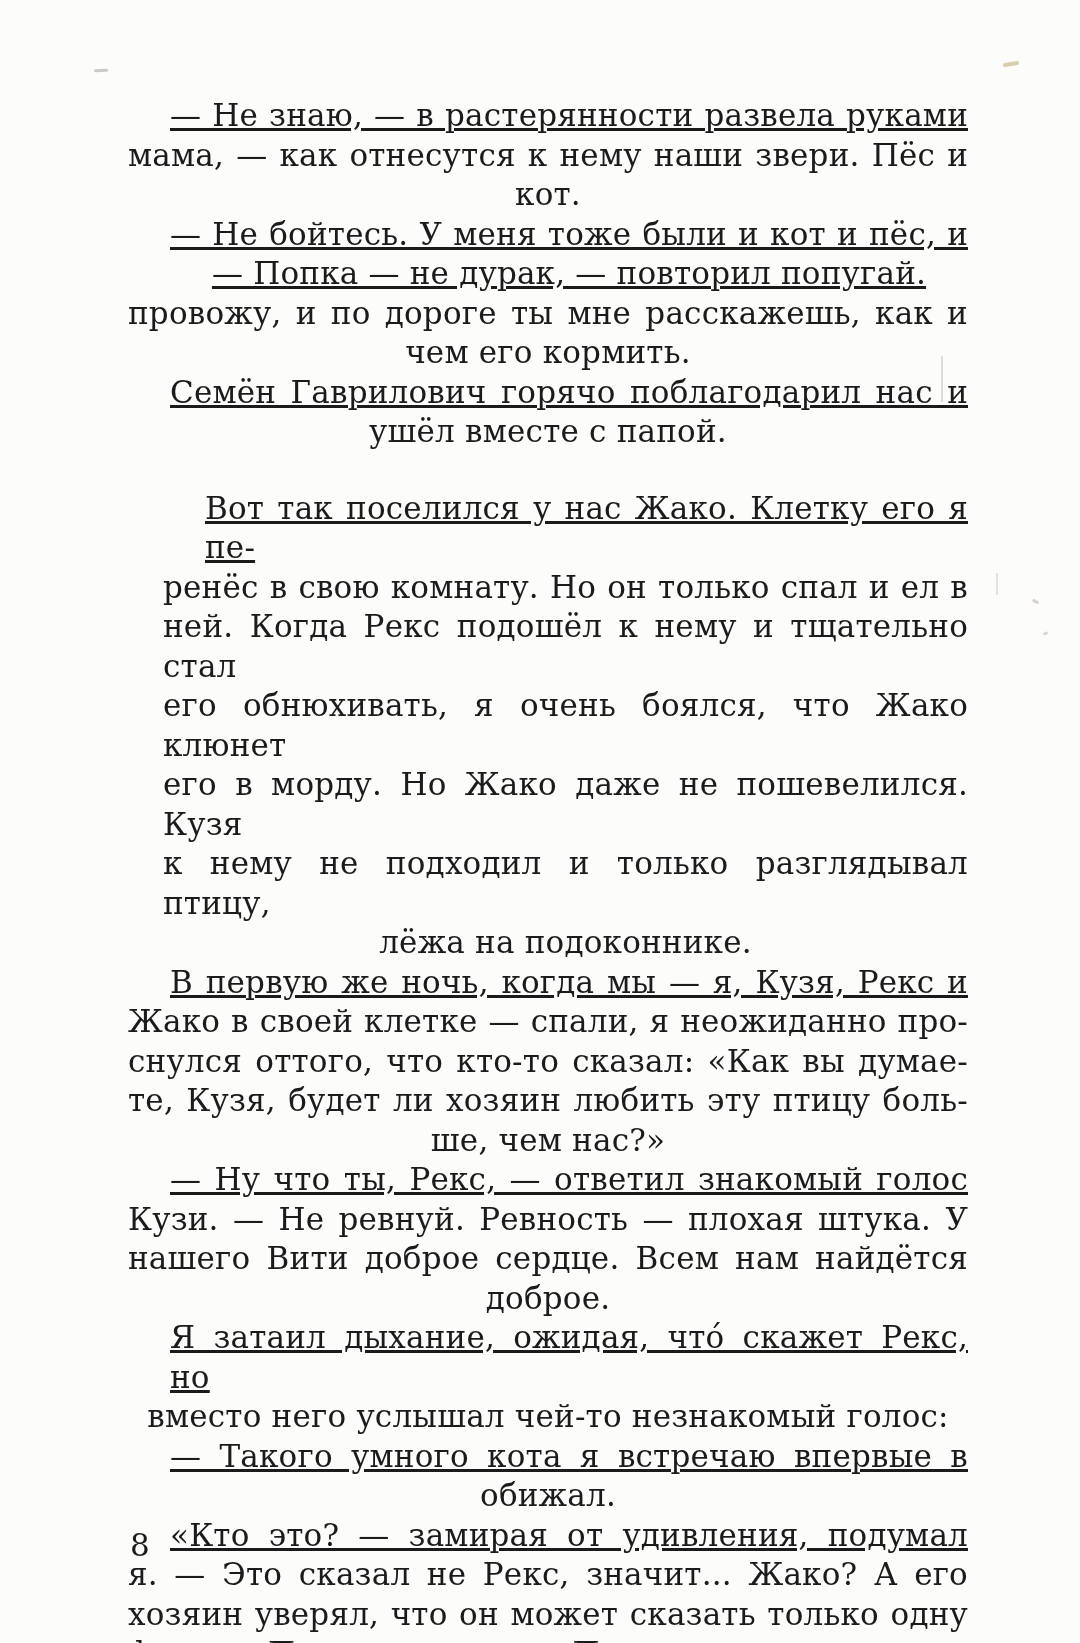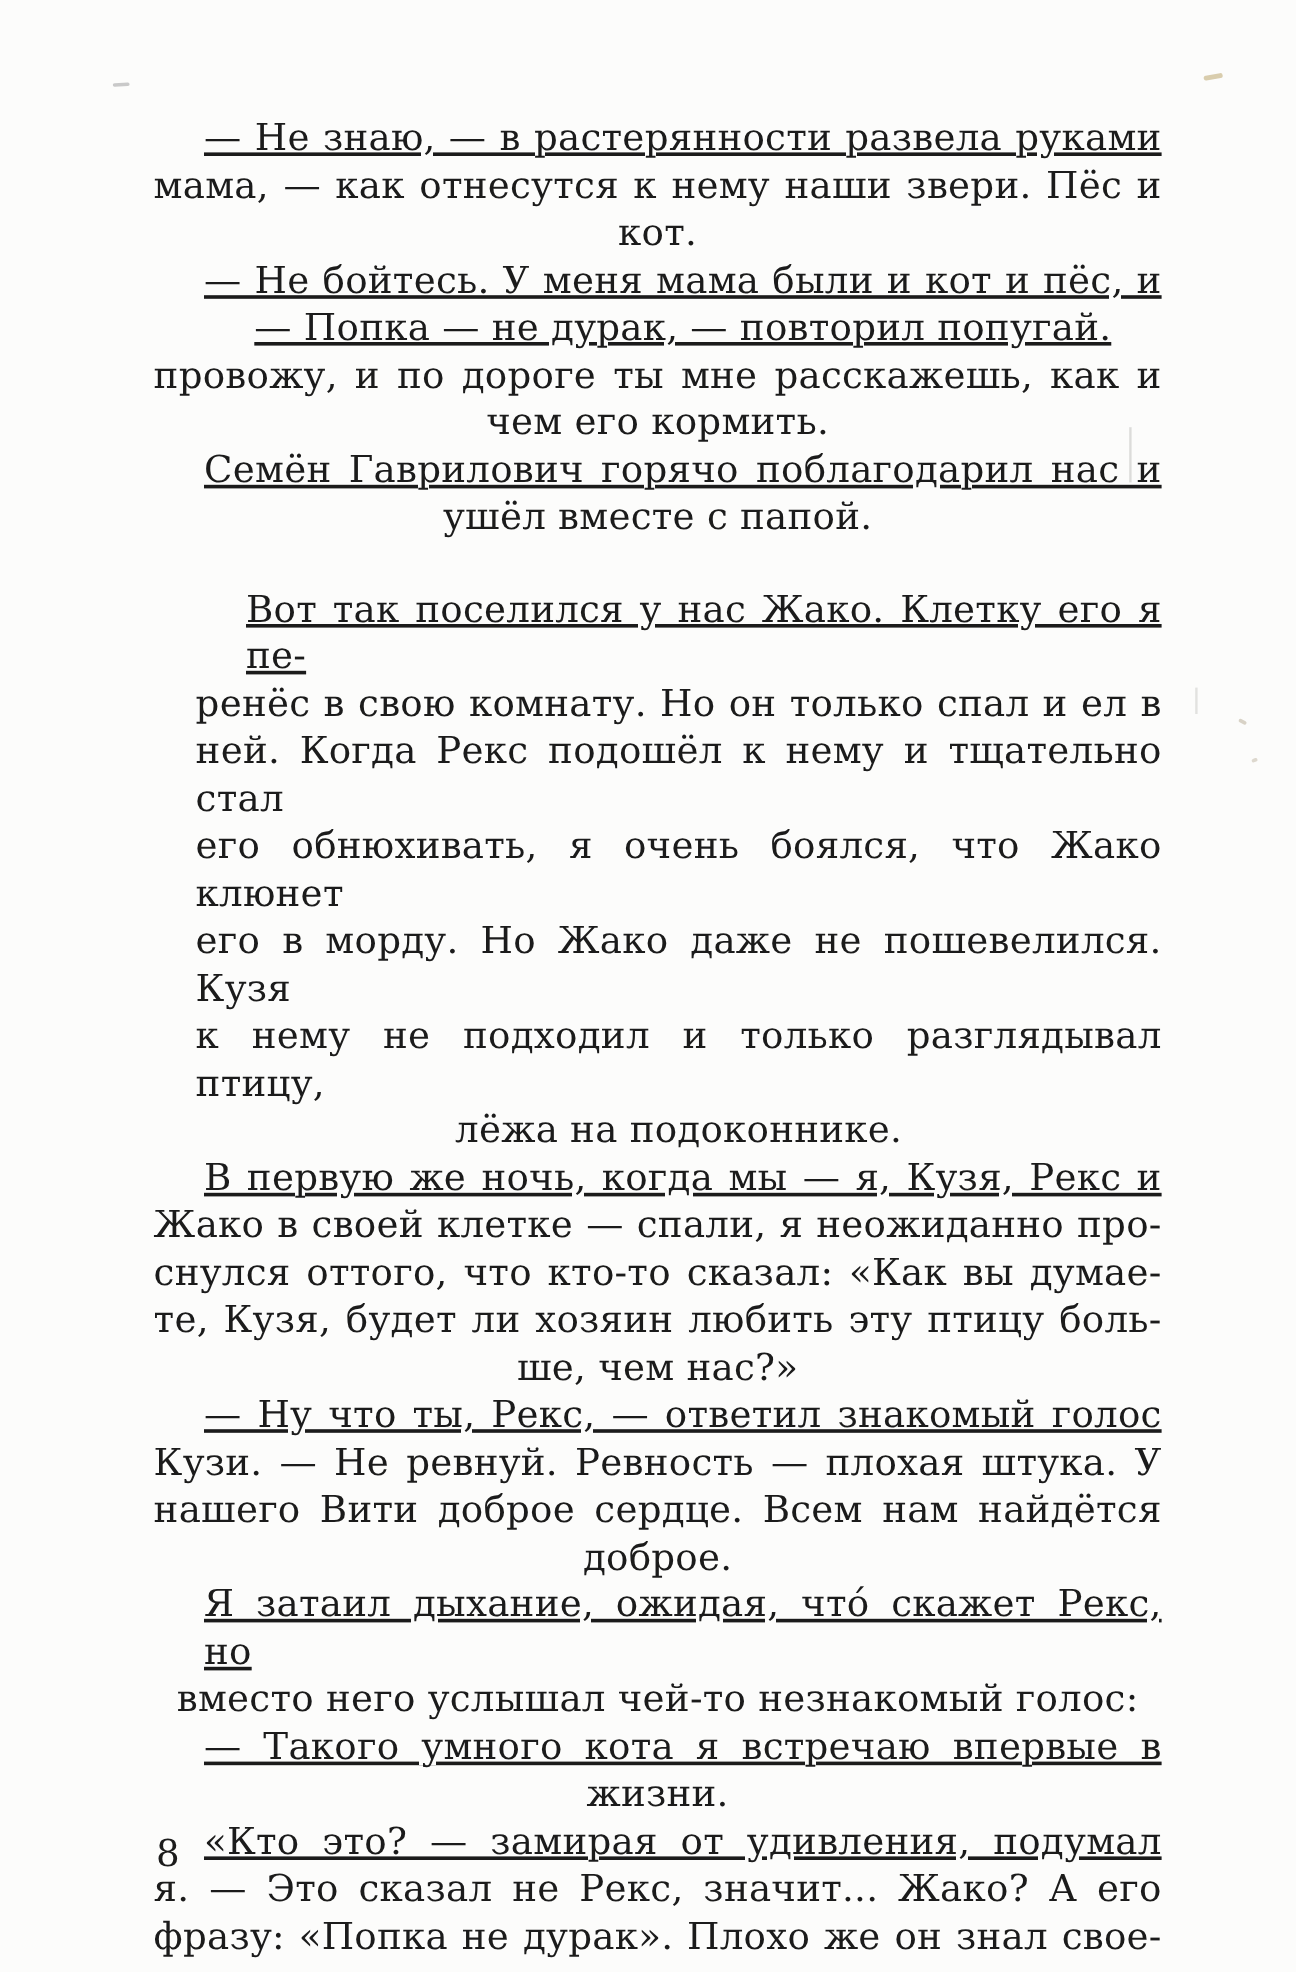--- a/index.html
+++ b/index.html
@@ -74,21 +74,21 @@
 <div class="artifact a5"></div>
 <div class="artifact a6"></div>
 
 <div class="text-block">
     <div class="para">
       <div class="line j ind">— Не знаю, — в растерянности развела руками</div>
       <div class="line j">мама, — как отнесутся к нему наши звери. Пёс и</div>
       <div class="line">кот.</div>
     </div>
     <div class="para">
-      <div class="line j ind">— Не бойтесь. У меня мама были и кот и пёс, и</div>
+      <div class="line j ind">— Не бойтесь. У меня тоже были и кот и пёс, и</div>
     </div>
     <div class="para">
       <div class="line ind">— Попка — не дурак, — повторил попугай.</div>
     </div>
     <div class="para">
       <div class="line j">провожу, и по дороге ты мне расскажешь, как и</div>
       <div class="line">чем его кормить.</div>
     </div>
     <div class="para">
       <div class="line j ind">Семён Гаврилович горячо поблагодарил нас и</div>
@@ -115,22 +115,23 @@
       <div class="line j">Кузи. — Не ревнуй. Ревность — плохая штука. У</div>
       <div class="line j">нашего Вити доброе сердце. Всем нам найдётся</div>
       <div class="line">доброе.</div>
     </div>
     <div class="para">
       <div class="line j ind">Я затаил дыхание, ожидая, что́ скажет Рекс, но</div>
       <div class="line">вместо него услышал чей-то незнакомый голос:</div>
     </div>
     <div class="para">
       <div class="line j ind">— Такого умного кота я встречаю впервые в</div>
-      <div class="line">жизни.</div>
+      <div class="line">обижал.</div>
     </div>
     <div class="para">
       <div class="line j ind">«Кто это? — замирая от удивления, подумал</div>
       <div class="line j">я. — Это сказал не Рекс, значит... Жако? А его</div>
+      <div class="line j">хозяин уверял, что он может сказать только одну</div>
       <div class="line j">фразу: «Попка не дурак». Плохо же он знал свое-</div>
     </div>
   </div>
 
 <div class="page-number">8</div>
 
 </body></html>

